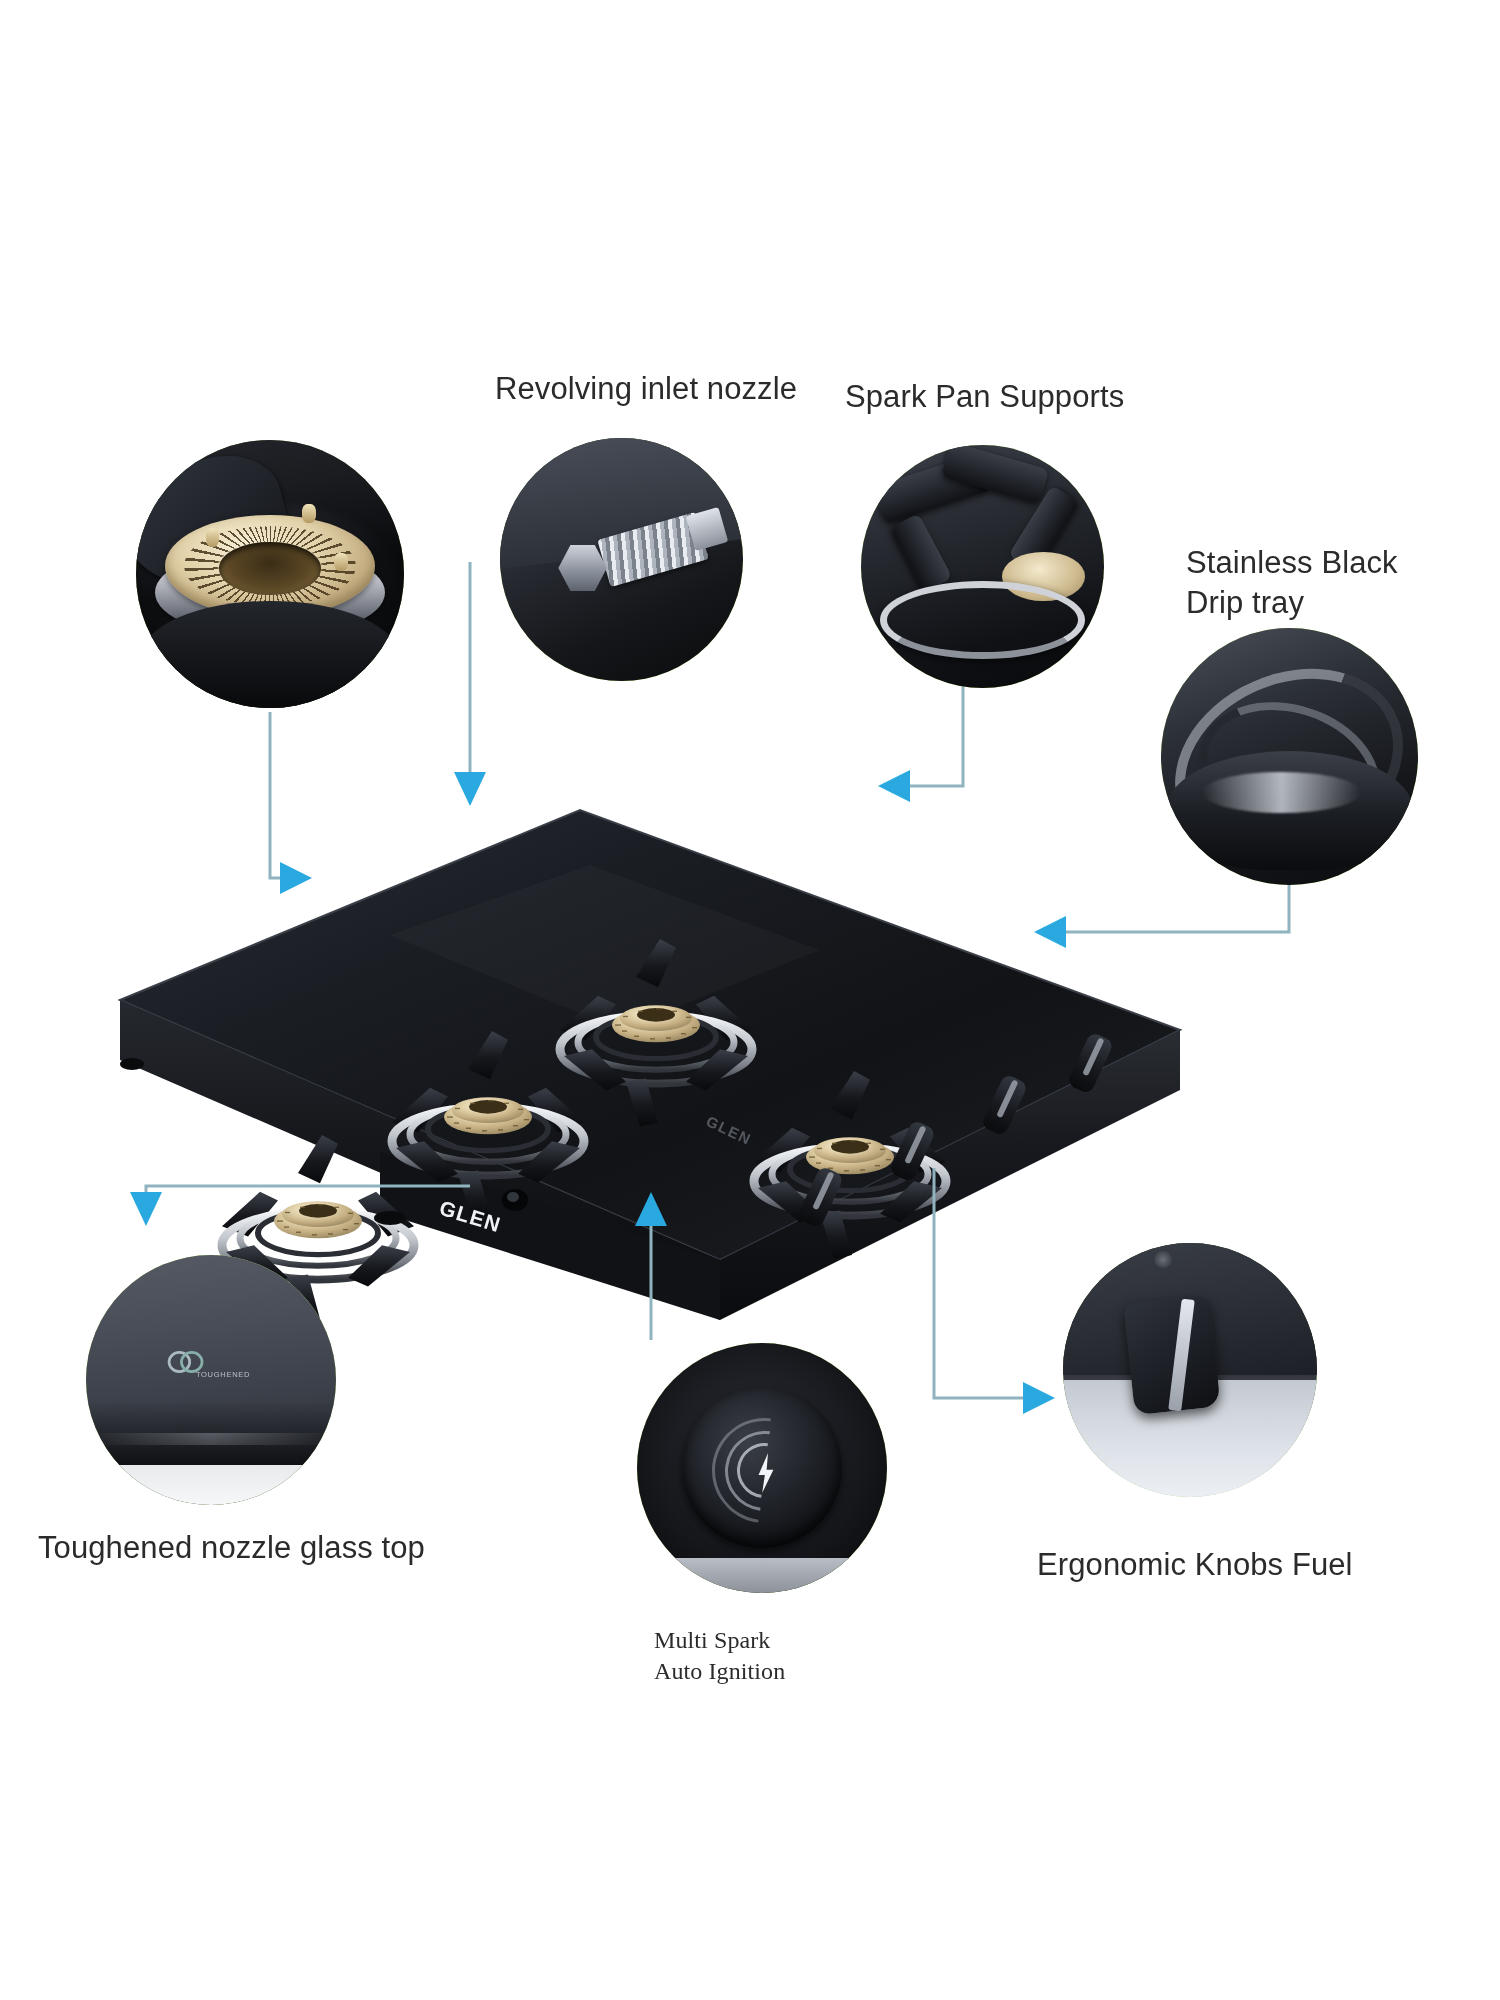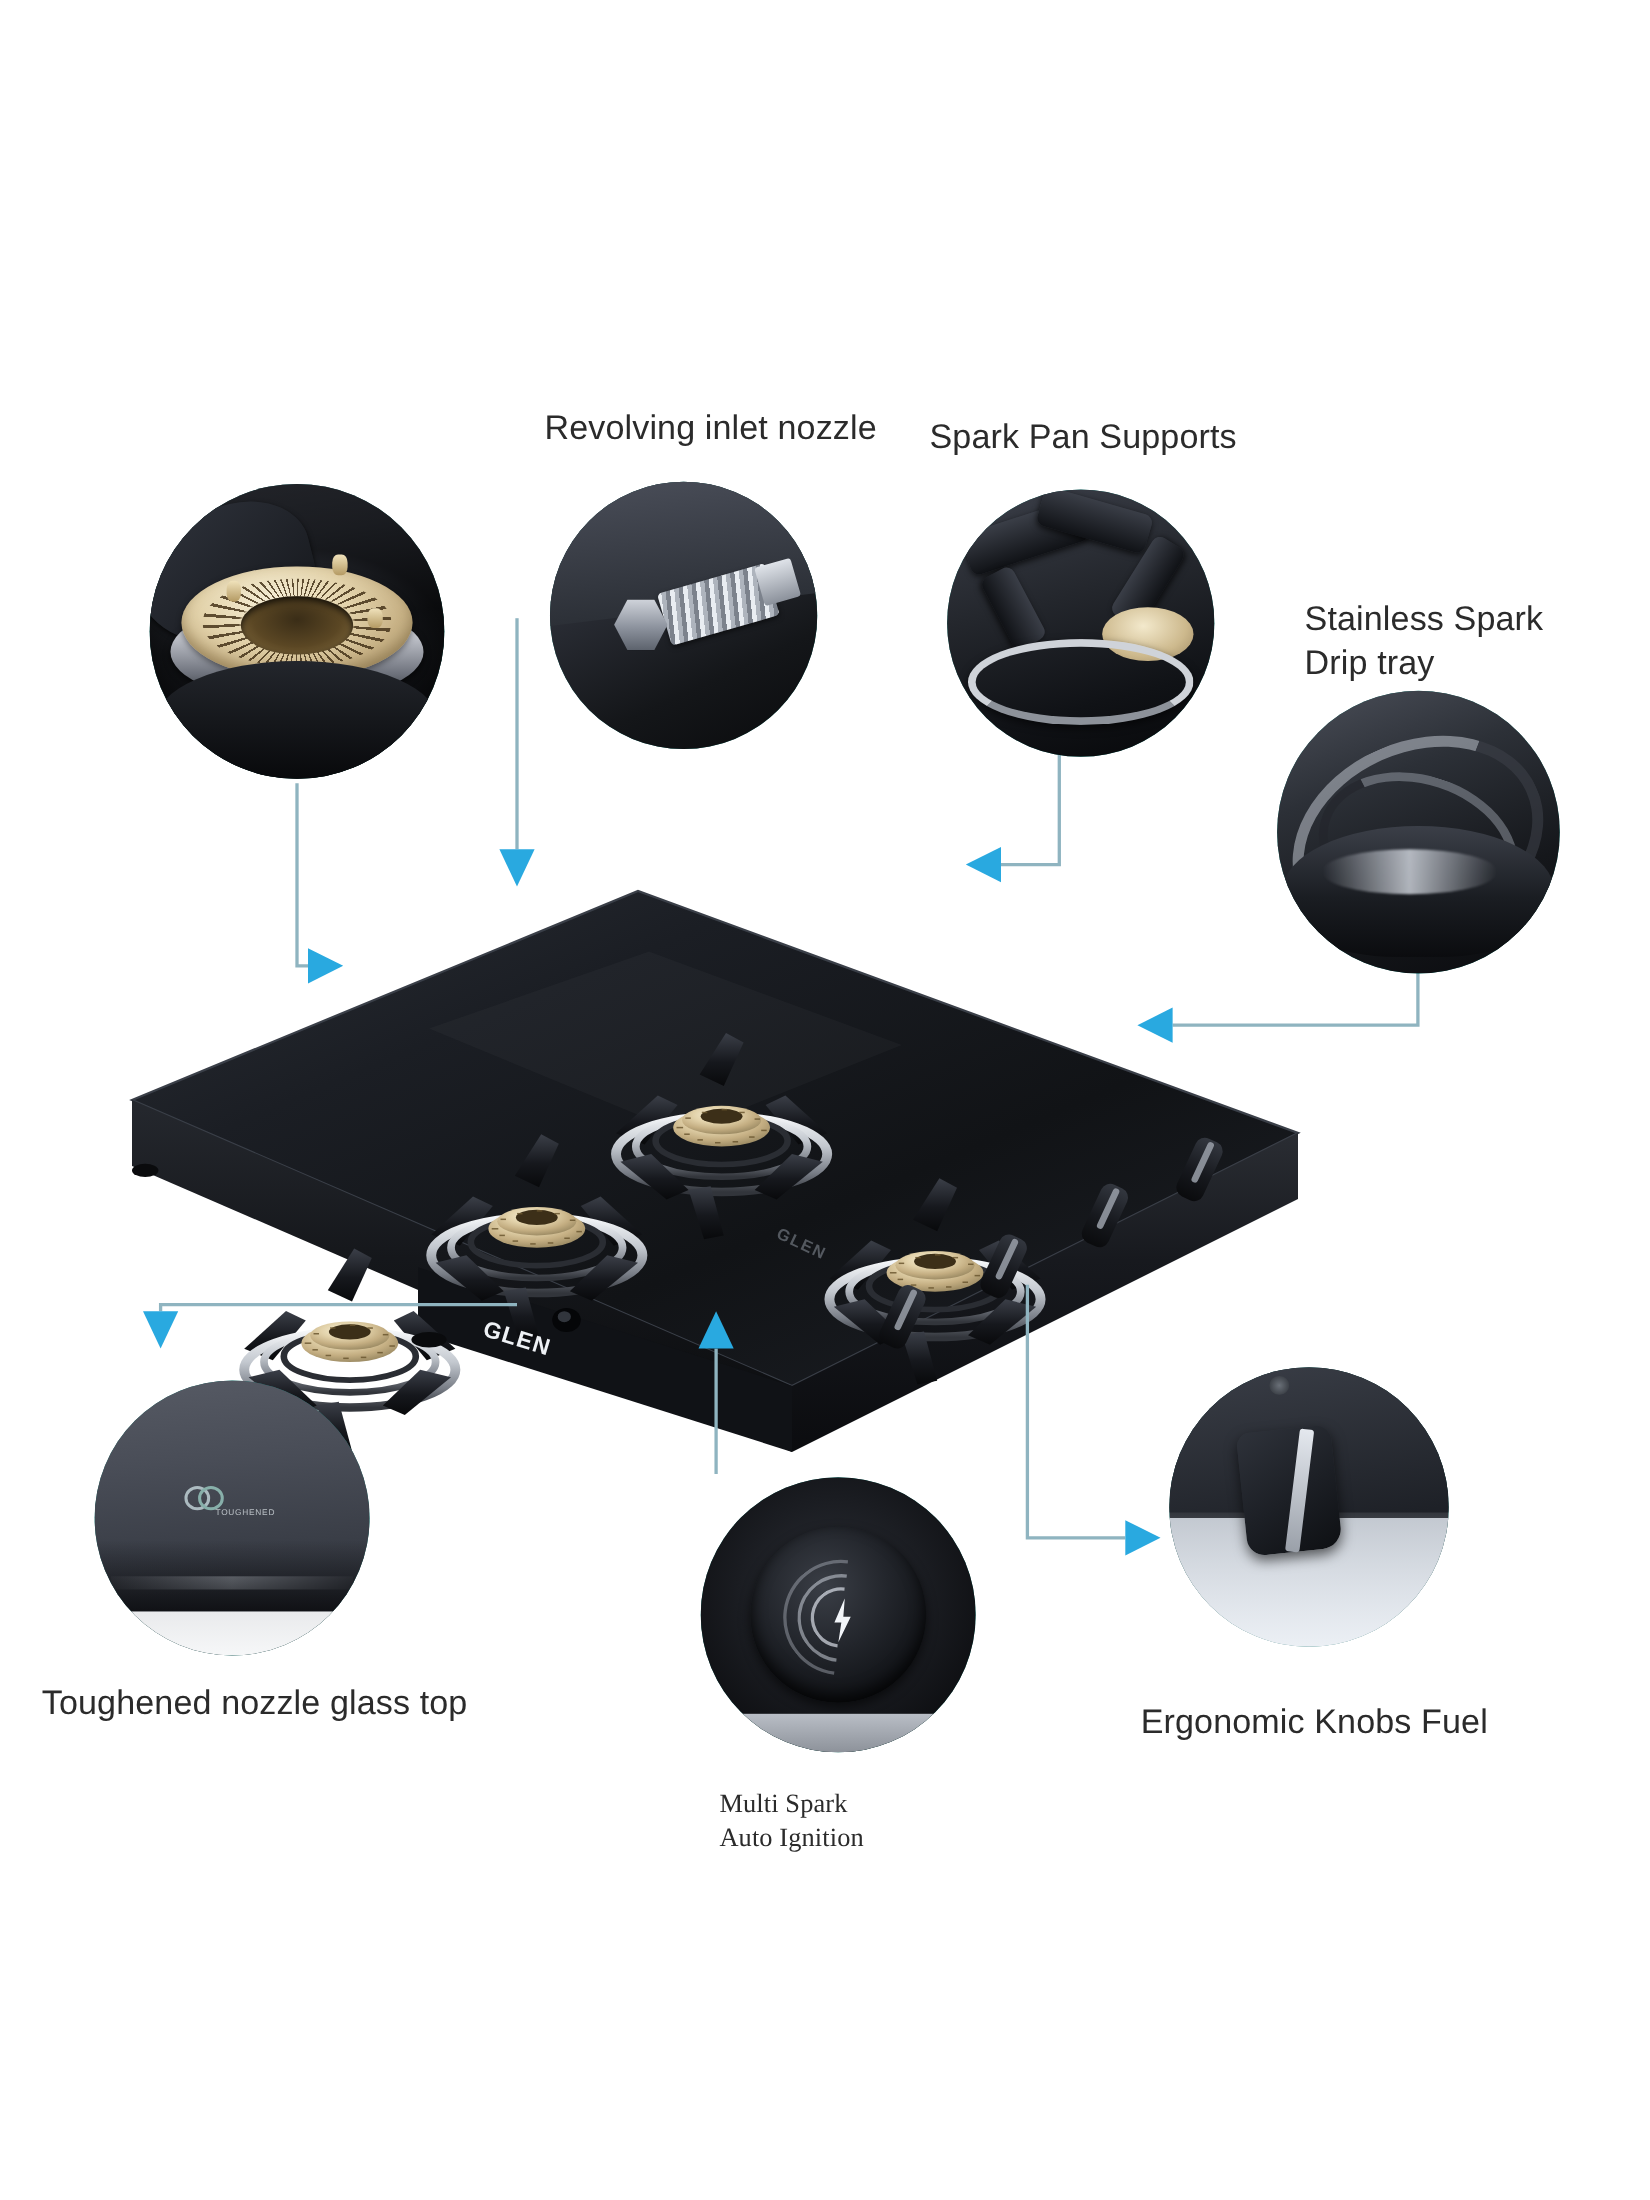--- a/index.html
+++ b/index.html
@@ -30,21 +30,21 @@
     letter-spacing: 0.1px;
     white-space: pre-line;
   }
   .label.big { font-size: 24px; font-family: Liberation Serif, serif; }
 
   
   .circle {
     position: absolute;
     border-radius: 50%;
     overflow: hidden;
-    background: #0f766e;
+    background: #bef264;
   }
 
   
   .c-burner .photo {
     position: absolute; inset: 0;
     background:
       radial-gradient(ellipse 52% 34% at 50% 56%, rgba(0,0,0,0) 58%, rgba(0,0,0,.55) 100%),
       linear-gradient(170deg, #4e525e 0%, #3a3e48 22%, #16181c 50%, #0b0c0f 100%);
   }
   .c-burner .rim {
@@ -459,21 +459,21 @@
   <div class="circle c-pan" style="left:861px; top:445px; width:243px; height:243px;">
     <div class="photo"></div>
     <div class="arm a1"></div>
       <div class="arm a2"></div>
     <div class="arm a3"></div>
       <div class="arm a4"></div>
     <div class="brassbit"></div>
     <div class="ring"></div>
   </div>
 
-  <div class="label" style="left:1186px; top:543px;">Stainless Spark
+  <div class="label" style="left:1186px; top:543px;">Stainless Black
 Drip tray</div>
   <div class="circle c-drip" style="left:1161px; top:628px; width:257px; height:257px;">
     <div class="photo"></div>
     <div class="swirl"></div>
     <div class="swirl2"></div>
     <div class="tray"></div>
     <div class="shine"></div>
   </div>
 
   <div class="circle c-glass" style="left:86px; top:1255px; width:250px; height:250px;">

